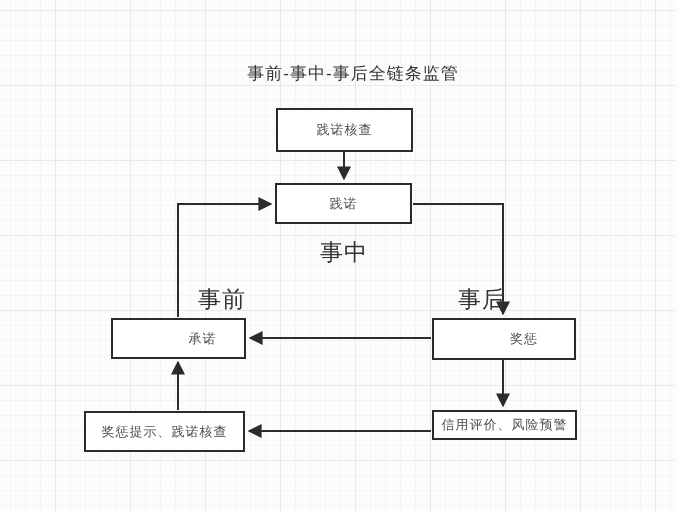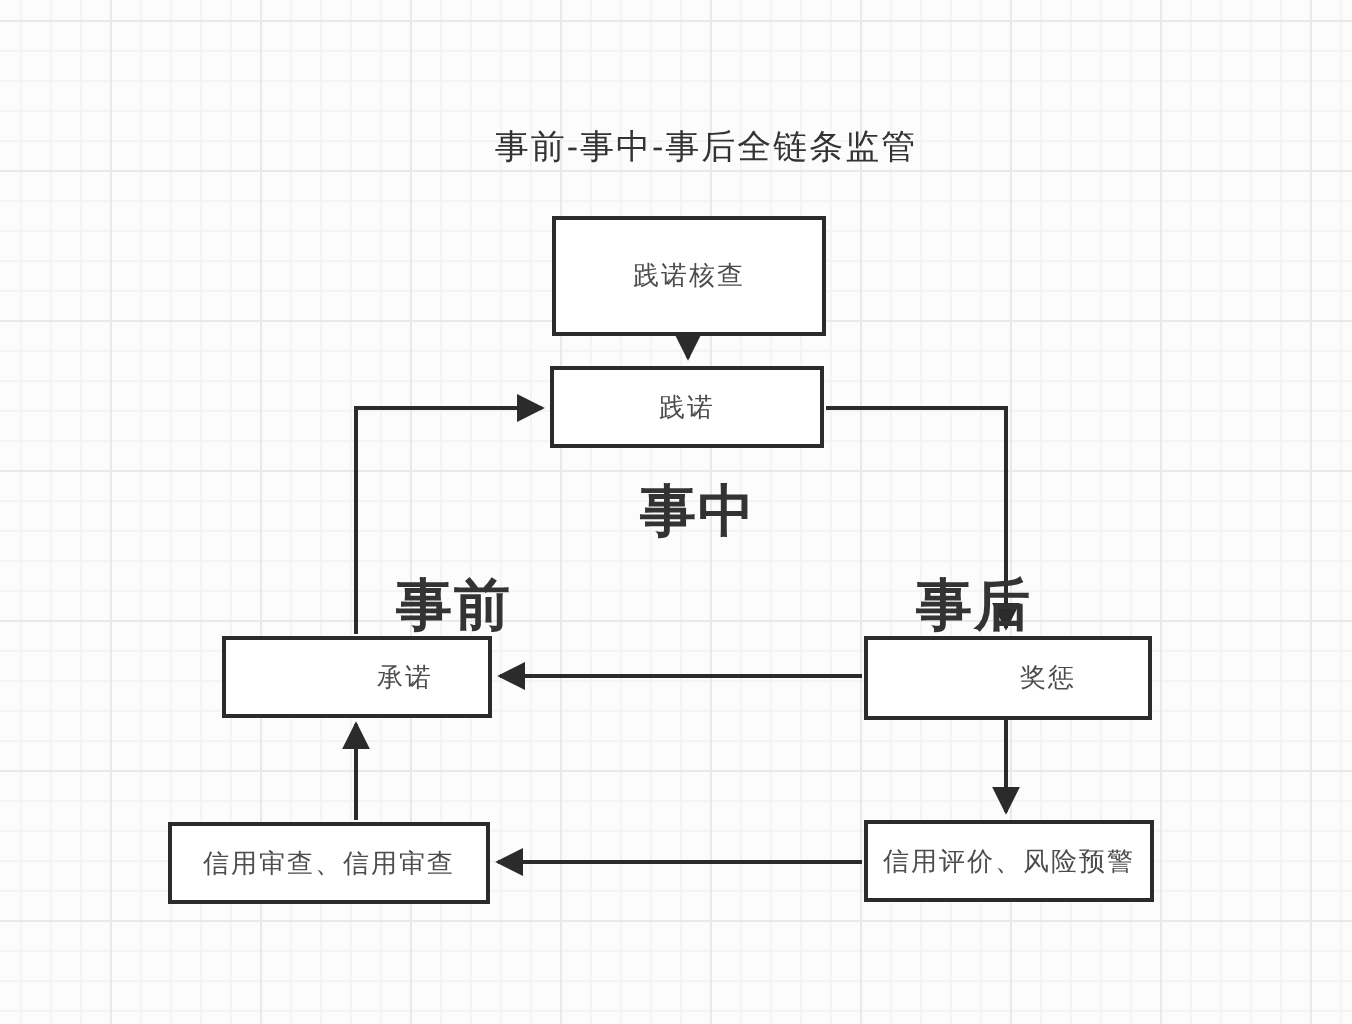--- a/index.html
+++ b/index.html
@@ -36,48 +36,48 @@
     text-align: center;
     font-size: 17px;
     font-weight: 500;
     letter-spacing: 1px;
     color: #333333;
     white-space: nowrap;
   }
 
   .phase {
     position: absolute;
-    font-size: 28px;
-    font-weight: 700;
+    font-size: 23px;
+    font-weight: 400;
     color: #333333;
     letter-spacing: 1px;
     white-space: nowrap;
   }
   .phase-during { left: 320px; top: 237px; }
   .phase-pre    { left: 198px; top: 284px; }
   .phase-post   { left: 430px; top: 284px; padding-left: 28px; }
 
   .node {
     position: absolute;
     background: #ffffff;
     border: 2px solid #2b2b2b;
     display: flex;
     align-items: center;
     justify-content: center;
     font-size: 13px;
     color: #4d4d4d;
     letter-spacing: 1px;
     white-space: nowrap;
   }
-  .node-verify   { left: 276px; top: 108px; width: 137px; height: 60px; }
+  .node-verify   { left: 276px; top: 108px; width: 137px; height: 44px; }
   .node-fulfill  { left: 275px; top: 183px; width: 137px; height: 41px; }
   .node-commit   { left: 111px; top: 318px; width: 135px; height: 41px; padding-left: 48px; }
   .node-reward   { left: 432px; top: 318px; width: 144px; height: 42px; padding-left: 40px; }
   .node-prompt   { left:  84px; top: 411px; width: 161px; height: 41px; }
-  .node-evaluate { left: 432px; top: 410px; width: 145px; height: 41px; }
+  .node-evaluate { left: 432px; top: 410px; width: 145px; height: 30px; }
 </style>
 </head>
 <body>
 
 <div class="canvas">
 
   <svg class="wires" width="676" height="512" viewBox="0 0 676 512" xmlns="http://www.w3.org/2000/svg">
     <defs>
       <marker id="arrow" viewBox="0 0 10 10" refX="9" refY="5" markerWidth="7" markerHeight="7" orient="auto-start-reverse">
         <path d="M0,0 L10,5 L0,10 z" fill="#2b2b2b"></path>
@@ -108,20 +108,20 @@
 
   <div class="node node-commit">
     <span>承诺</span>
   </div>
 
   <div class="node node-reward">
     <span>奖惩</span>
   </div>
 
   <div class="node node-prompt">
-    <span>信用审查、信用审查</span>
+    <span>奖惩提示、践诺核查</span>
   </div>
 
   <div class="node node-evaluate">
     <span>信用评价、风险预警</span>
   </div>
 
 </div>
 
 </body></html>

